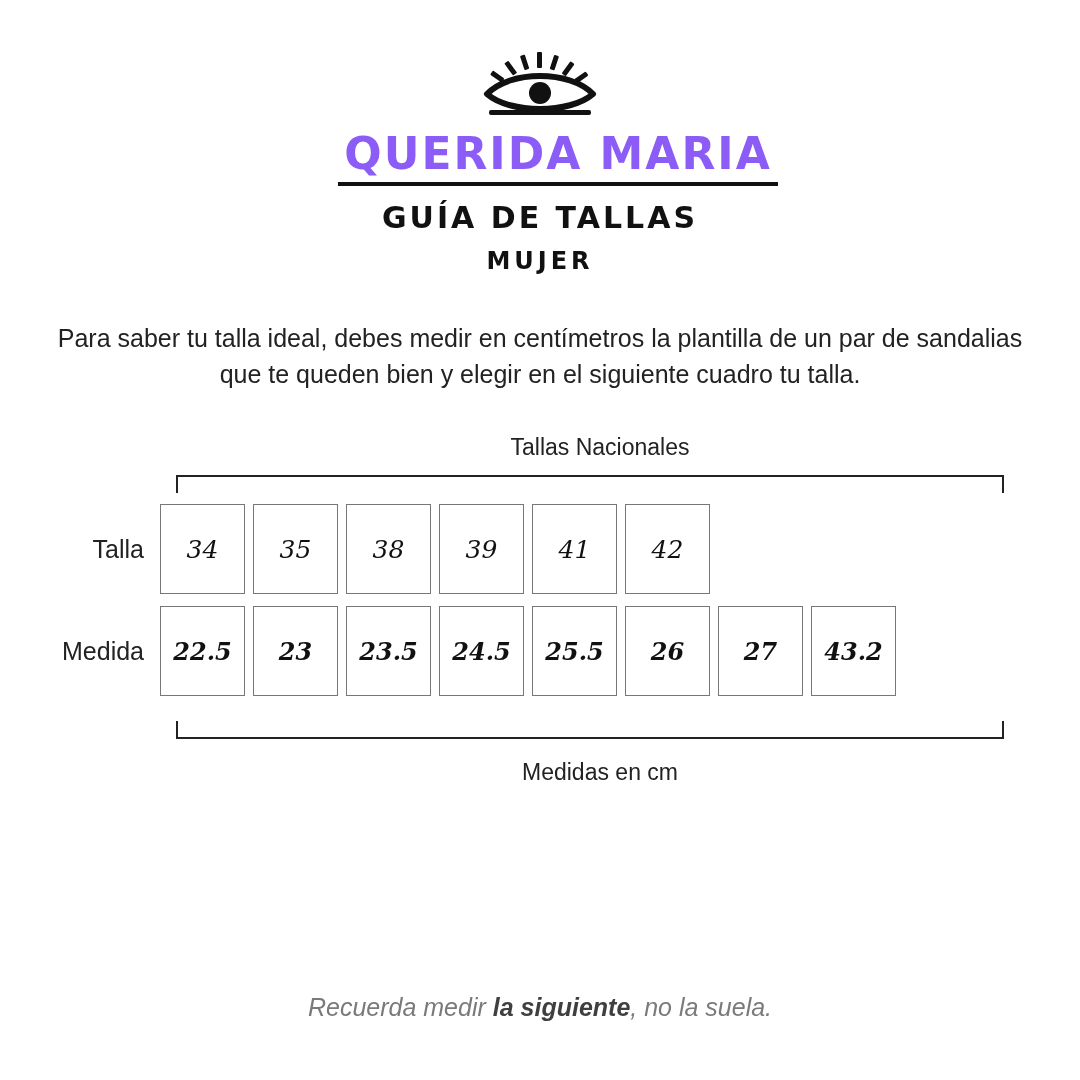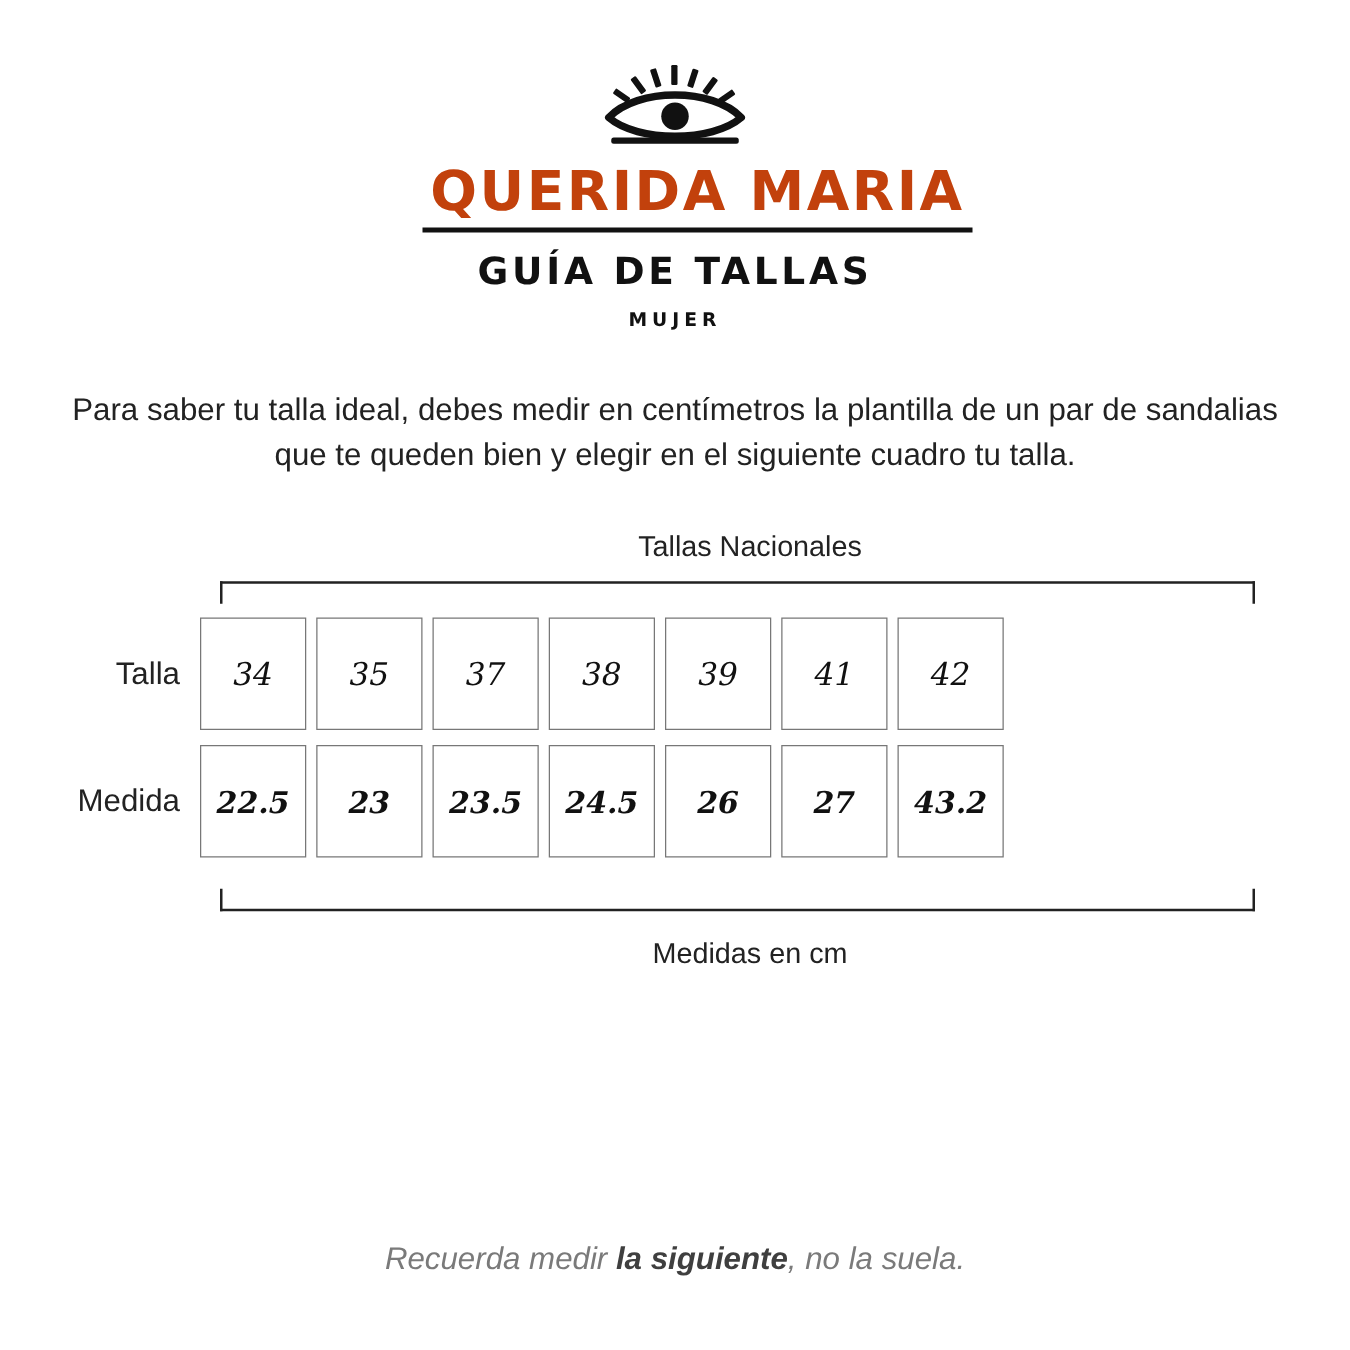--- a/index.html
+++ b/index.html
@@ -36,42 +36,42 @@
   }
 
   
   .brand {
     margin-top: 10px;
     font-family: "DejaVu Sans", sans-serif;
     font-weight: bold;
     font-size: 44px;
     letter-spacing: 2px;
     line-height: 1;
-    color: #c2410c;
+    color: #8b5cf6;
     text-align: center;
     border-bottom: 4px solid #111;
     padding: 0 6px 6px 6px;
     margin-left: 36px;
   }
 
   .subtitle {
     margin-top: 14px;
     font-family: "DejaVu Sans", sans-serif;
     font-weight: bold;
     font-size: 30px;
     letter-spacing: 3px;
     color: #111;
     text-align: center;
   }
 
   .subtitle2 {
     margin-top: 12px;
     font-family: "DejaVu Sans", sans-serif;
     font-weight: bold;
-    font-size: 15px;
+    font-size: 24px;
     letter-spacing: 4px;
     color: #111;
     text-align: center;
   }
 
   
   .intro {
     margin-top: 46px;
     width: 1000px;
     text-align: center;
@@ -224,35 +224,35 @@
 
     <div class="bracket-top"></div>
 
     <div class="grid-wrap">
 
       <div class="row">
         <div class="row-label">Talla</div>
         <div class="cells">
           <div class="cell size">34</div>
           <div class="cell size">35</div>
-          <div class="cell size">37</div>
           <div class="cell size">38</div>
           <div class="cell size">39</div>
           <div class="cell size">41</div>
           <div class="cell size">42</div>
         </div>
       </div>
 
       <div class="row">
         <div class="row-label">Medida</div>
         <div class="cells">
           <div class="cell measure">22.5</div>
           <div class="cell measure">23</div>
           <div class="cell measure">23.5</div>
           <div class="cell measure">24.5</div>
+          <div class="cell measure">25.5</div>
           <div class="cell measure">26</div>
           <div class="cell measure">27</div>
           <div class="cell measure">43.2</div>
         </div>
       </div>
 
     </div>
 
     <div class="bracket-bottom"></div>
     <div class="medidas-cm">Medidas en cm</div>

